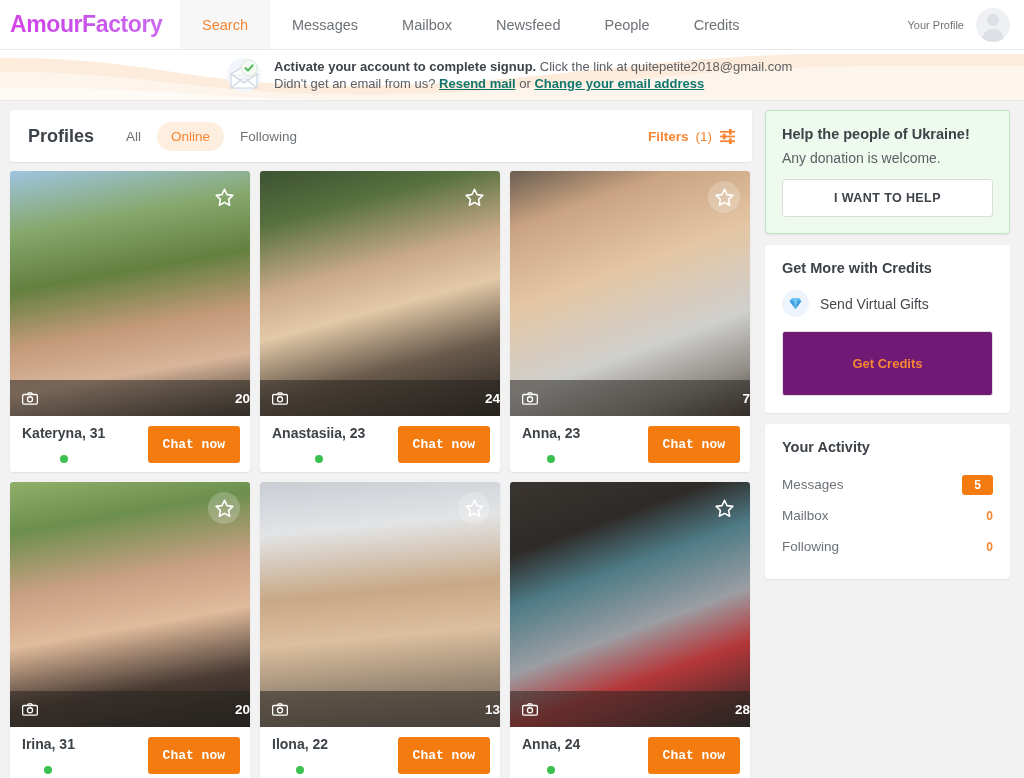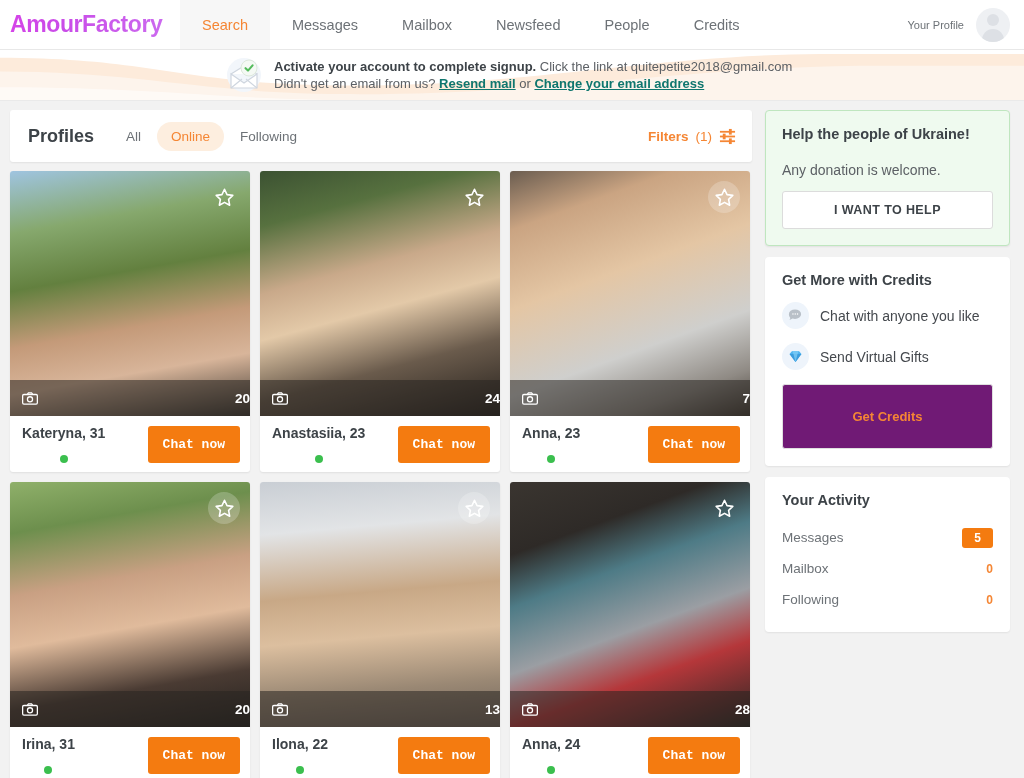--- a/index.html
+++ b/index.html
@@ -205,21 +205,21 @@
     margin-bottom: 11px;
     padding: 15px 17px 17px 17px;
   }
   .ukraine-card {
     background: #effaef;
     border: 1px solid #bfe6bf;
     padding: 15px 16px 16px 16px;
   }
   .side-h {
     font-size: 14.5px; font-weight: bold; color: #3d4348;
-    margin-bottom: 20px;
+    margin-bottom: 8px;
   }
   .side-sub { font-size: 14px; color: #5c6065; margin-bottom: 13px; }
   .help-btn {
     display: block; width: 100%;
     background: #fff;
     border: 1px solid #dcdcdc;
     border-radius: 3px;
     padding: 11px 0;
     font-family: "Liberation Sans", sans-serif;
     font-size: 12.5px; font-weight: bold; letter-spacing: .4px;
@@ -497,31 +497,20 @@
       <div class="side-sub">Any donation is welcome.</div>
       <button class="help-btn">I WANT TO HELP</button>
     </div>
 
     <div class="side-card">
       <div class="side-h credits-h">Get More with Credits</div>
       <div>
           <div class="perk">
             <span class="perk-icon">
               <svg viewBox="0 0 20 20" width="17" height="17">
-                <path d="M2.2 8.4 a7.2 5.6 0 1 1 7.2 5.6 c-1 0-2-.15-2.8-.42 L3 15.4 l.9-2.6 a5.4 5.4 0 0 1-1.7-4.4 Z" fill="#b9c0c8"></path>
-                <circle cx="7" cy="8.3" r=".85" fill="#fff"></circle>
-                <circle cx="9.7" cy="8.3" r=".85" fill="#fff"></circle>
-                <circle cx="12.4" cy="8.3" r=".85" fill="#fff"></circle>
-              </svg>
-            </span>
-            <span class="perk-label">Chat with anyone you like</span>
-          </div>
-          <div class="perk">
-            <span class="perk-icon">
-              <svg viewBox="0 0 20 20" width="17" height="17">
                 <path d="M3 7.2 L6 3.4 L14 3.4 L17 7.2 L10 16.6 Z" fill="#4fb3f0"></path>
                 <path d="M3 7.2 L17 7.2 L10 16.6 Z" fill="#3b9ddd"></path>
                 <path d="M6 3.4 L7.6 7.2 L10 16.6 L12.4 7.2 L14 3.4 Z" fill="#7fcdf7" opacity=".75"></path>
               </svg>
             </span>
             <span class="perk-label">Send Virtual Gifts</span>
           </div>
         </div>
       <button class="get-credits-btn">Get Credits</button>
     </div>

